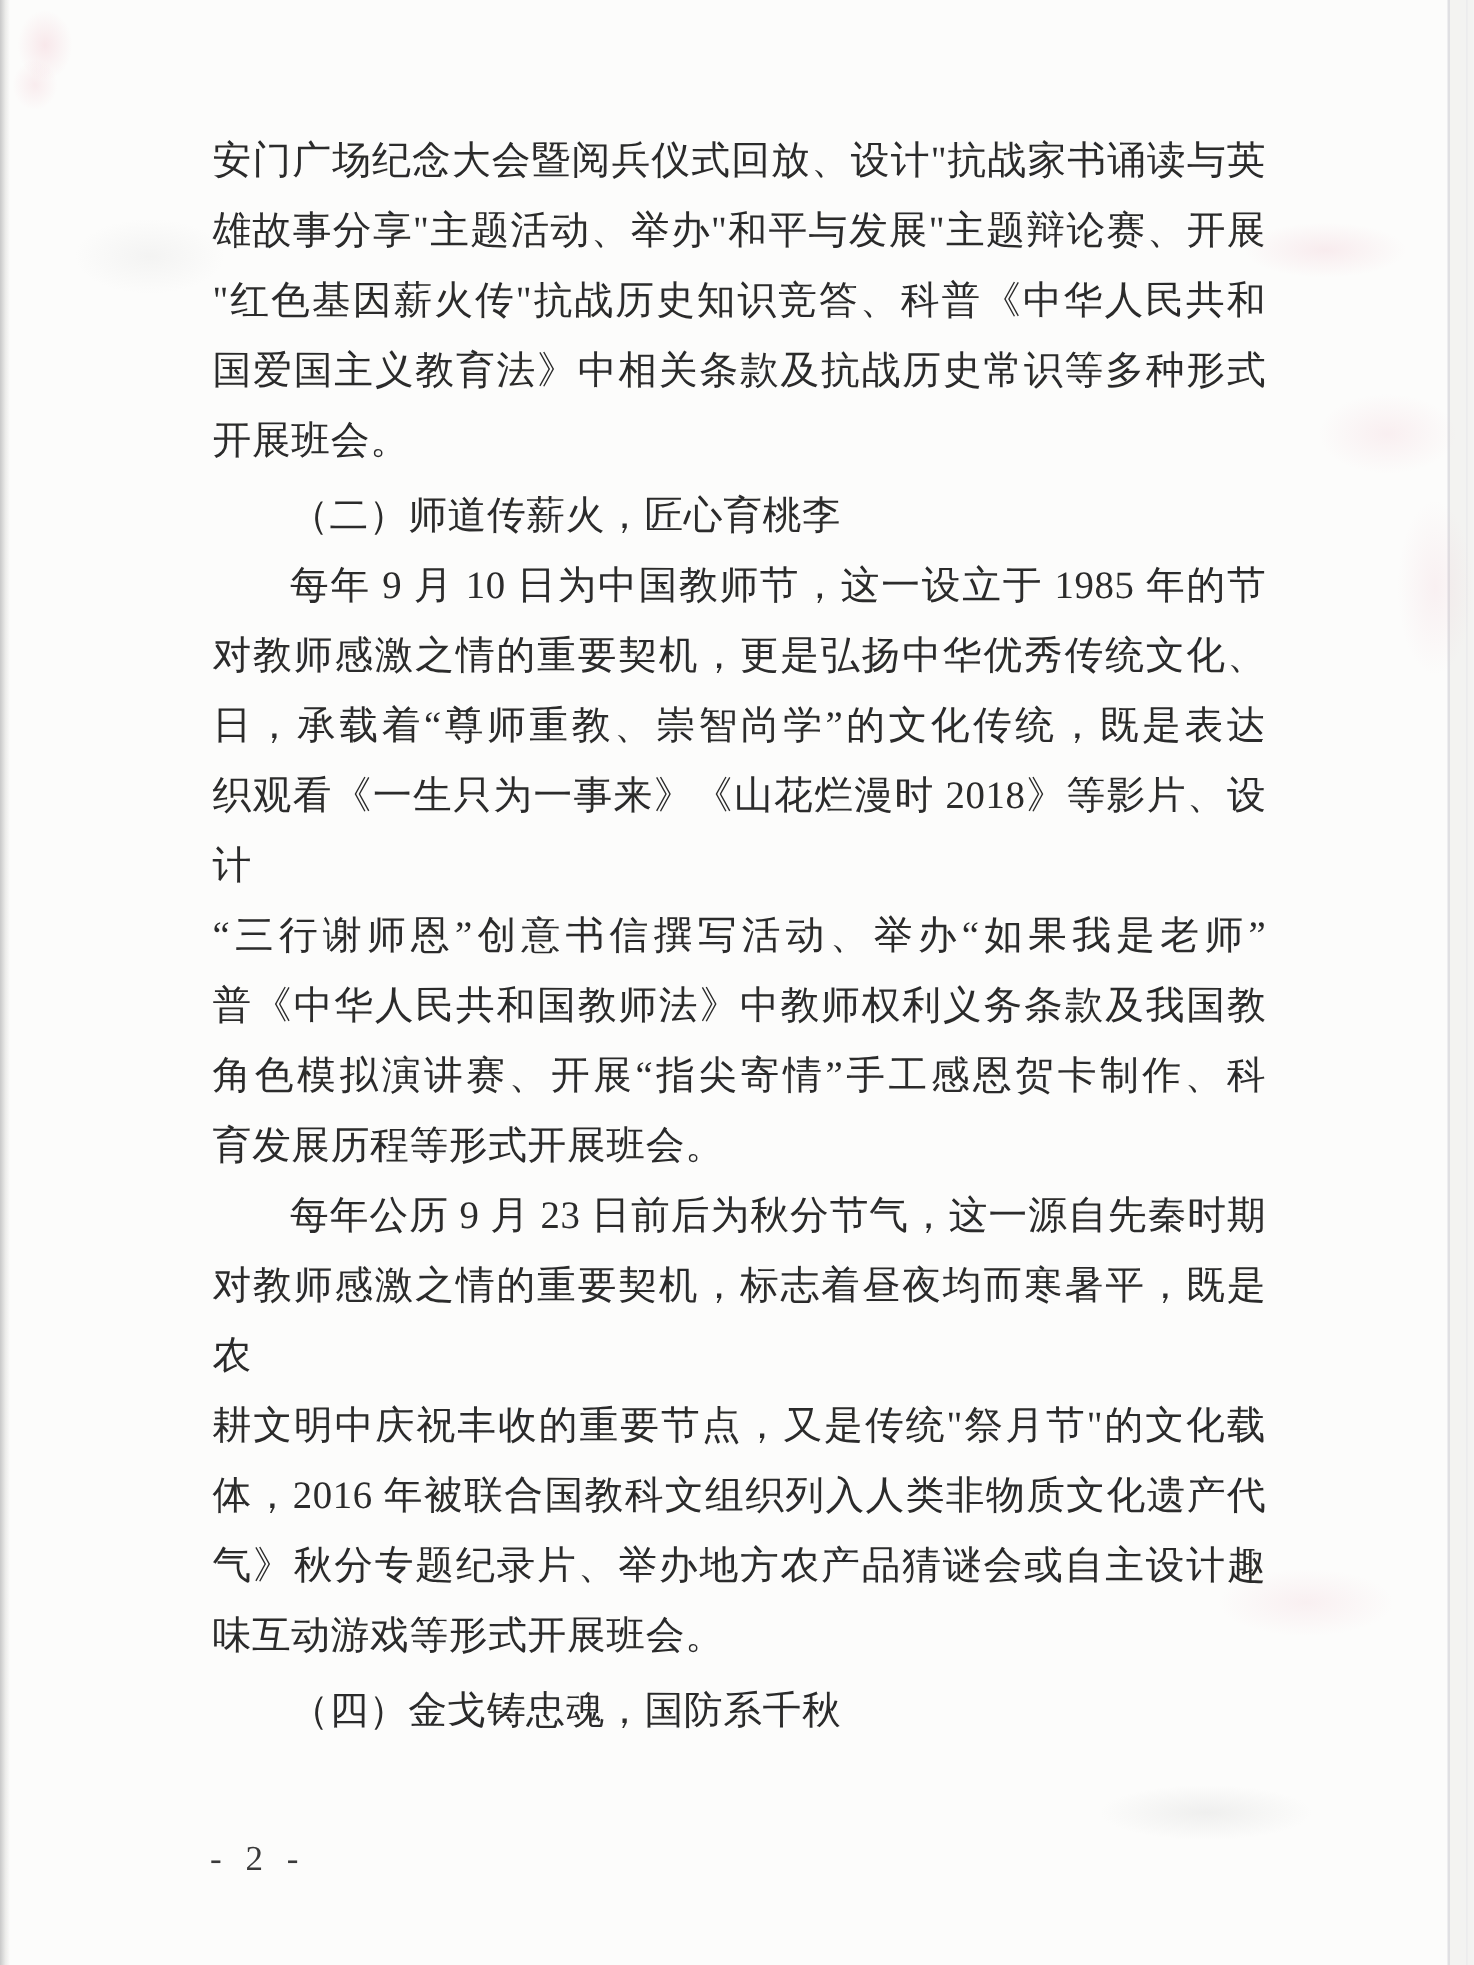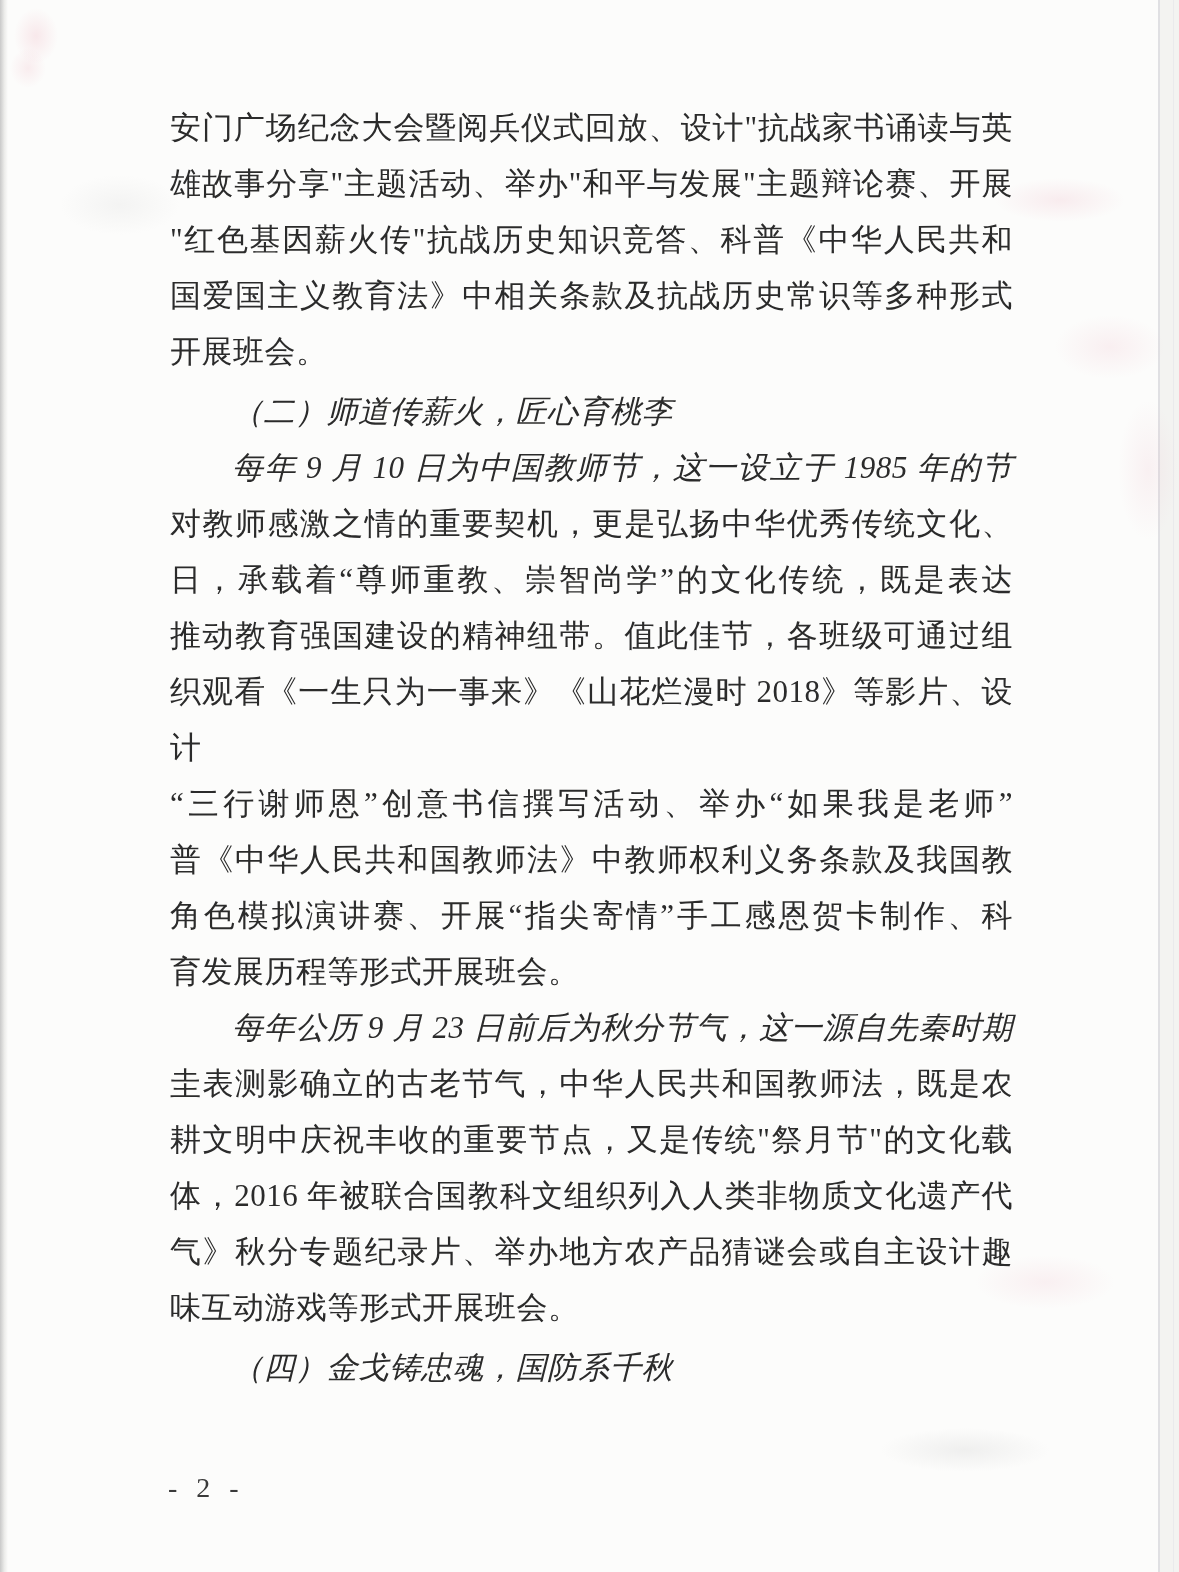--- a/index.html
+++ b/index.html
@@ -48,21 +48,21 @@
     line-height:56px;
     white-space:nowrap;
     text-align:justify;
     text-justify:inter-character;
     letter-spacing:0.5px;
   }
   .line.fill{
     white-space:normal;
     text-align-last:justify;
   }
-  .line.indent{text-indent:2em;font-style:italic;}
+  .line.indent{text-indent:2em;}
   .line.heading{margin-top:4px;}
   .page-number{
     position:absolute;
     left:168px;top:1472px;
     font-size:28px;
     color:#3a3a3a;
     letter-spacing:6px;
   }
 </style>
 </head>
@@ -87,28 +87,27 @@
   <main class="text-column">
       <div class="line fill">安门广场纪念大会暨阅兵仪式回放、设计"抗战家书诵读与英</div>
       <div class="line fill">雄故事分享"主题活动、举办"和平与发展"主题辩论赛、开展</div>
       <div class="line fill">"红色基因薪火传"抗战历史知识竞答、科普《中华人民共和</div>
       <div class="line fill">国爱国主义教育法》中相关条款及抗战历史常识等多种形式</div>
       <div class="line">开展班会。</div>
       <div class="line indent heading">（二）师道传薪火，匠心育桃李</div>
       <div class="line indent fill">每年 9 月 10 日为中国教师节，这一设立于 1985 年的节</div>
       <div class="line fill">对教师感激之情的重要契机，更是弘扬中华优秀传统文化、</div>
       <div class="line fill">日，承载着“尊师重教、崇智尚学”的文化传统，既是表达</div>
-      <div class="line fill">推动教育强国建设的精神纽带。值此佳节，各班级可通过组</div>
       <div class="line fill">织观看《一生只为一事来》《山花烂漫时 2018》等影片、设计</div>
       <div class="line fill">“三行谢师恩”创意书信撰写活动、举办“如果我是老师”</div>
       <div class="line fill">普《中华人民共和国教师法》中教师权利义务条款及我国教</div>
       <div class="line fill">角色模拟演讲赛、开展“指尖寄情”手工感恩贺卡制作、科</div>
       <div class="line">育发展历程等形式开展班会。</div>
       <div class="line indent fill">每年公历 9 月 23 日前后为秋分节气，这一源自先秦时期</div>
-      <div class="line fill">圭表测影确立的古老节气，中华人民共和国教师法，既是农</div>
+      <div class="line fill">对教师感激之情的重要契机，标志着昼夜均而寒暑平，既是农</div>
       <div class="line fill">耕文明中庆祝丰收的重要节点，又是传统"祭月节"的文化载</div>
       <div class="line fill">体，2016 年被联合国教科文组织列入人类非物质文化遗产代</div>
       <div class="line fill">气》秋分专题纪录片、举办地方农产品猜谜会或自主设计趣</div>
       <div class="line">味互动游戏等形式开展班会。</div>
       <div class="line indent heading">（四）金戈铸忠魂，国防系千秋</div>
     </main>
 
   <div class="page-number">- 2 -</div>
 
 </div>

